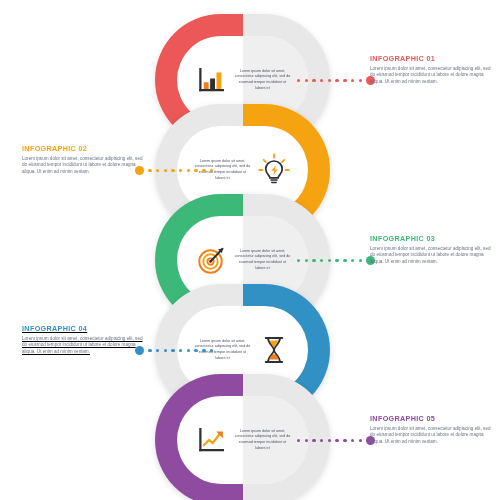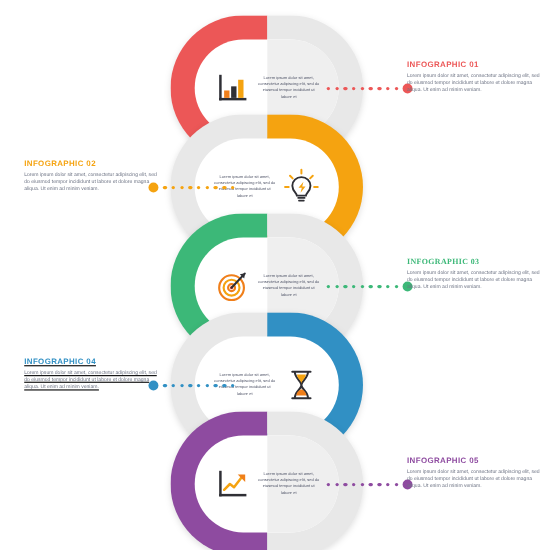--- a/index.html
+++ b/index.html
@@ -198,21 +198,21 @@
         <span class="dot" style="background: rgb(60, 184, 120);"></span>
         <span class="dot" style="background: rgb(60, 184, 120);"></span>
         <span class="dot" style="background: rgb(60, 184, 120);"></span>
         <span class="dot" style="background: rgb(60, 184, 120);"></span>
         <span class="dot" style="background: rgb(60, 184, 120);"></span>
         <span class="dot" style="background: rgb(60, 184, 120);"></span>
         <span class="dot" style="background: rgb(60, 184, 120);"></span>
         <span class="bigdot" style="background: rgb(60, 184, 120);"></span>
       </div>
       <div class="side side-right" style="left: 370px; top: 40px;">
-        <div class="side-title" style="color: rgb(60, 184, 120); font-family: Liberation Serif, serif;">INFOGRAPHIC 03</div>
+        <div class="side-title" style="color: rgb(60, 184, 120);">INFOGRAPHIC 03</div>
         <p class="side-body" style="color: rgb(109, 115, 132);">Lorem ipsum dolor sit amet, consectetur adipiscing elit, sed do eiusmod tempor incididunt ut labore et dolore magna aliqua. Ut enim ad minim veniam.</p>
       </div>
     </div>
     <div class="row row-4">
       <div class="capsule">
         <div class="cap-half cap-left" style="background: rgb(232, 232, 232);"></div>
         <div class="cap-half cap-right" style="background: rgb(49, 144, 196);"></div>
         <div class="inner">
           <div class="inner-shade" style="background: rgb(239, 239, 239); opacity: 0;"></div>
           <div class="inner-content rev">

